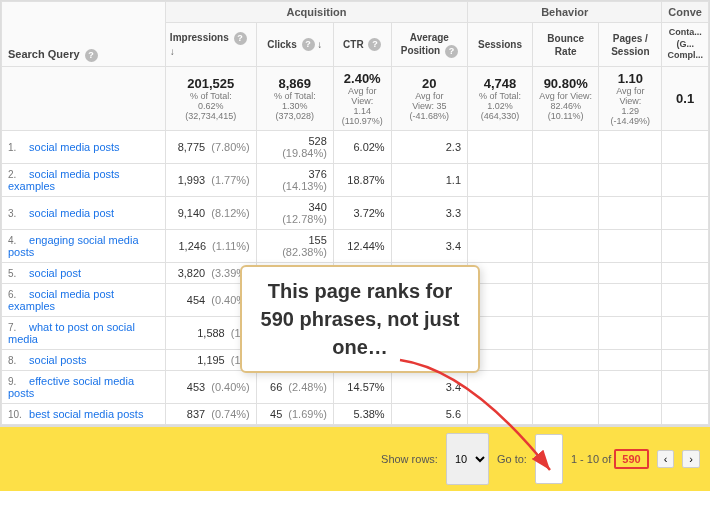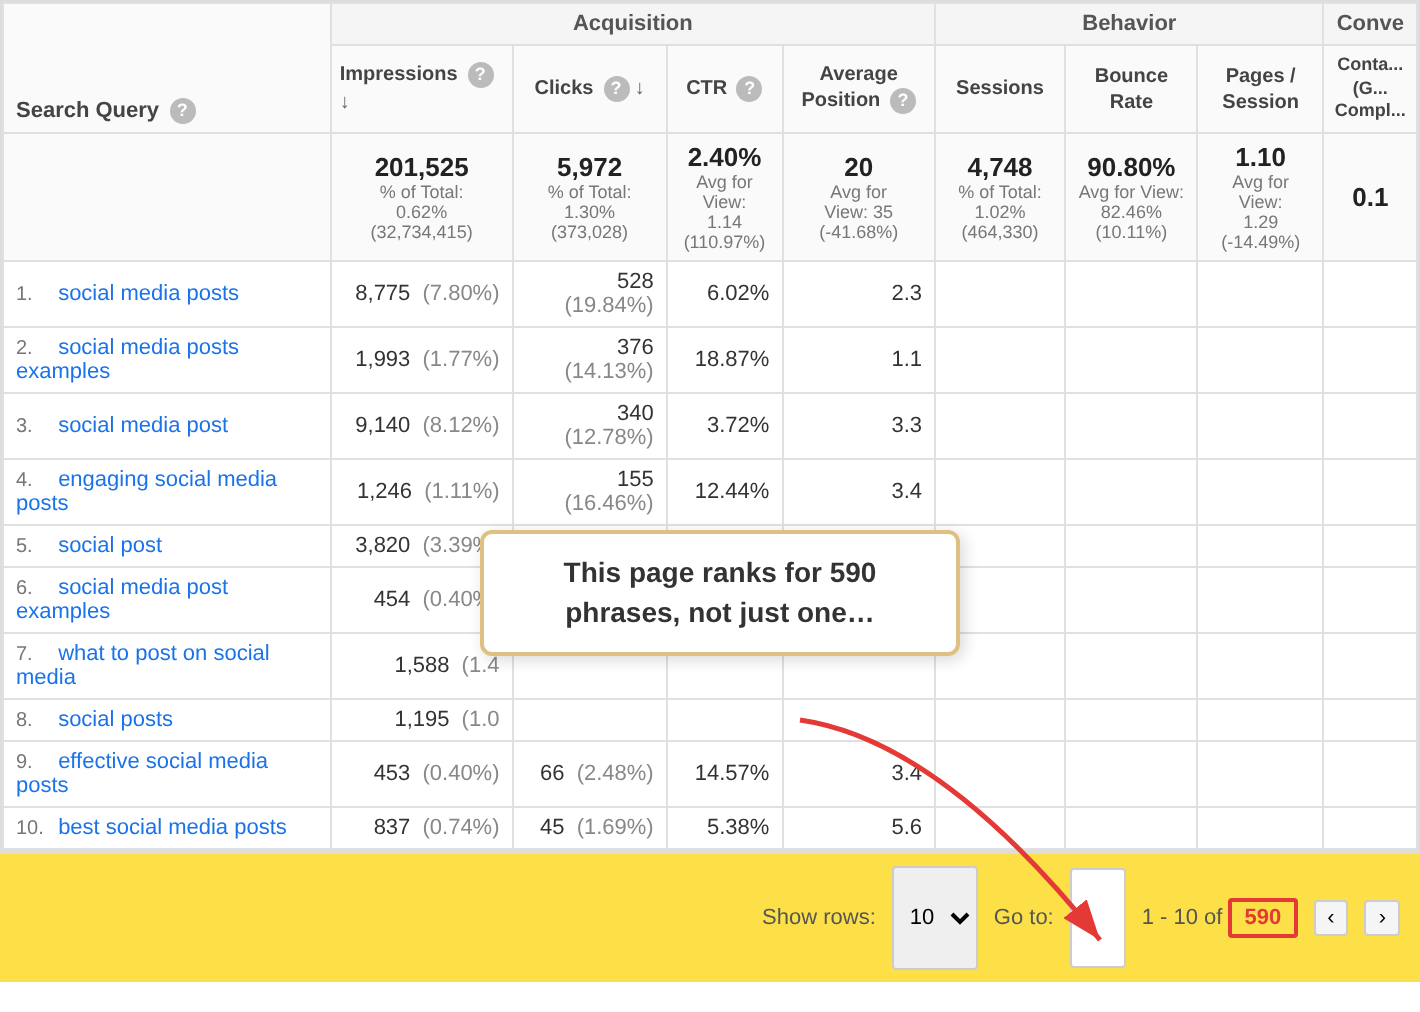--- a/index.html
+++ b/index.html
@@ -139,21 +139,21 @@
       padding: 2px 6px;
       border-radius: 2px;
     }
     
     .tooltip-balloon {
       position: absolute;
       background: #fff;
       border: 2px solid #e0c080;
       border-radius: 6px;
       padding: 10px 16px;
-      font-size: 14px;
+      font-size: 20px;
       font-weight: bold;
       color: #333;
       text-align: center;
       line-height: 1.4;
       box-shadow: 2px 2px 8px rgba(0,0,0,0.15);
       z-index: 10;
       left: 240px;
       top: 265px;
       width: 240px;
     }
@@ -251,21 +251,21 @@
 
       <tr class="total-row">
         <td></td>
         <td>
           <span class="total-main">201,525</span>
           <span class="total-sub">
             % of Total:<br>0.62%<br>(32,734,415)
           </span>
         </td>
         <td>
-          <span class="total-main">5,972</span>
+          <span class="total-main">8,869</span>
           <span class="total-sub">
             % of Total: 1.30%<br>(373,028)
           </span>
         </td>
         <td>
           <span class="total-main">2.40%</span>
           <span class="total-sub">
             Avg for View:<br>1.14<br>(110.97%)
           </span>
         </td>
@@ -327,21 +327,21 @@
         <td>3.72%</td>
         <td>3.3</td>
         <td></td>
           <td></td>
           <td></td>
           <td></td>
       </tr>
       <tr class="data-row">
         <td><span class="row-num">4.</span> <a class="query-link">engaging social media posts</a></td>
         <td>1,246 <span class="small-pct">(1.11%)</span></td>
-        <td>155 <span class="small-pct">(16.46%)</span></td>
+        <td>155 <span class="small-pct">(82.38%)</span></td>
         <td>12.44%</td>
         <td>3.4</td>
         <td></td>
           <td></td>
           <td></td>
           <td></td>
       </tr>
       <tr class="data-row">
         <td><span class="row-num">5.</span> <a class="query-link">social post</a></td>
         <td>3,820 <span class="small-pct">(3.39%)</span></td>

